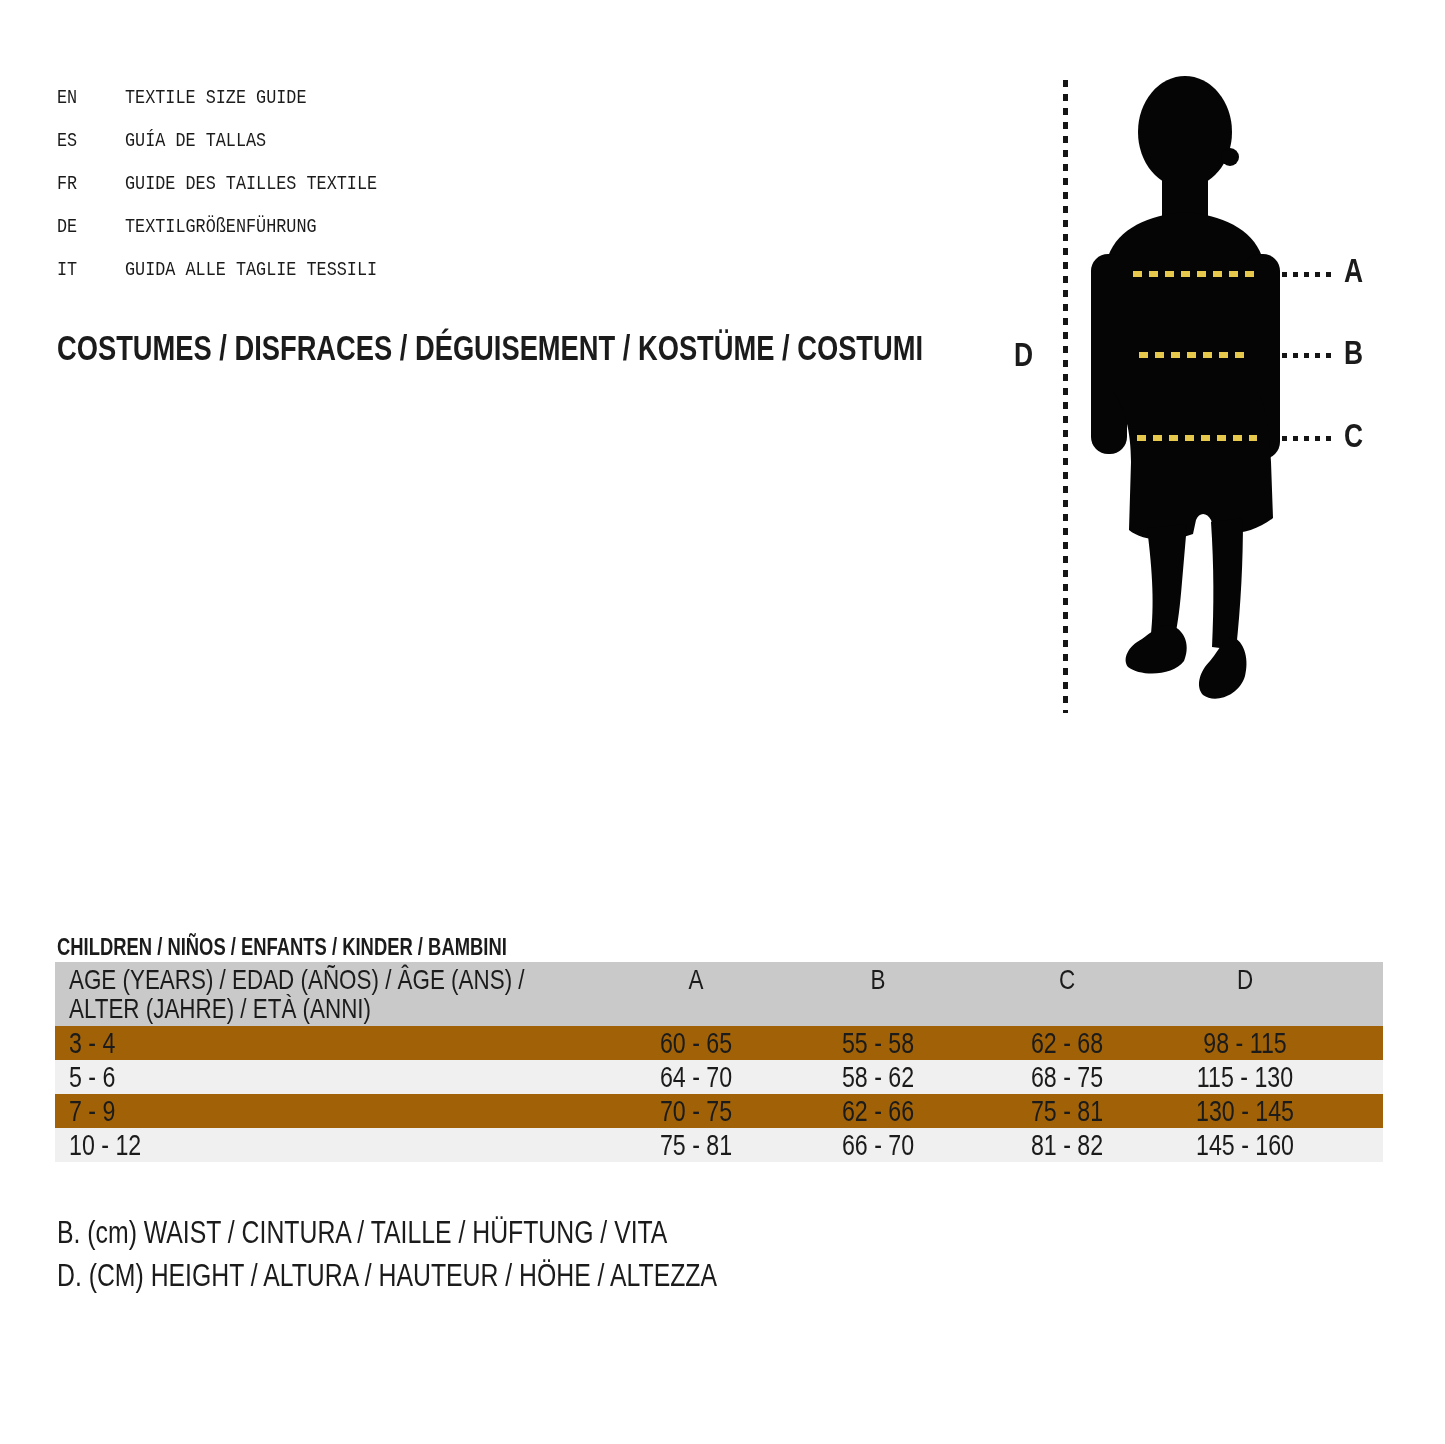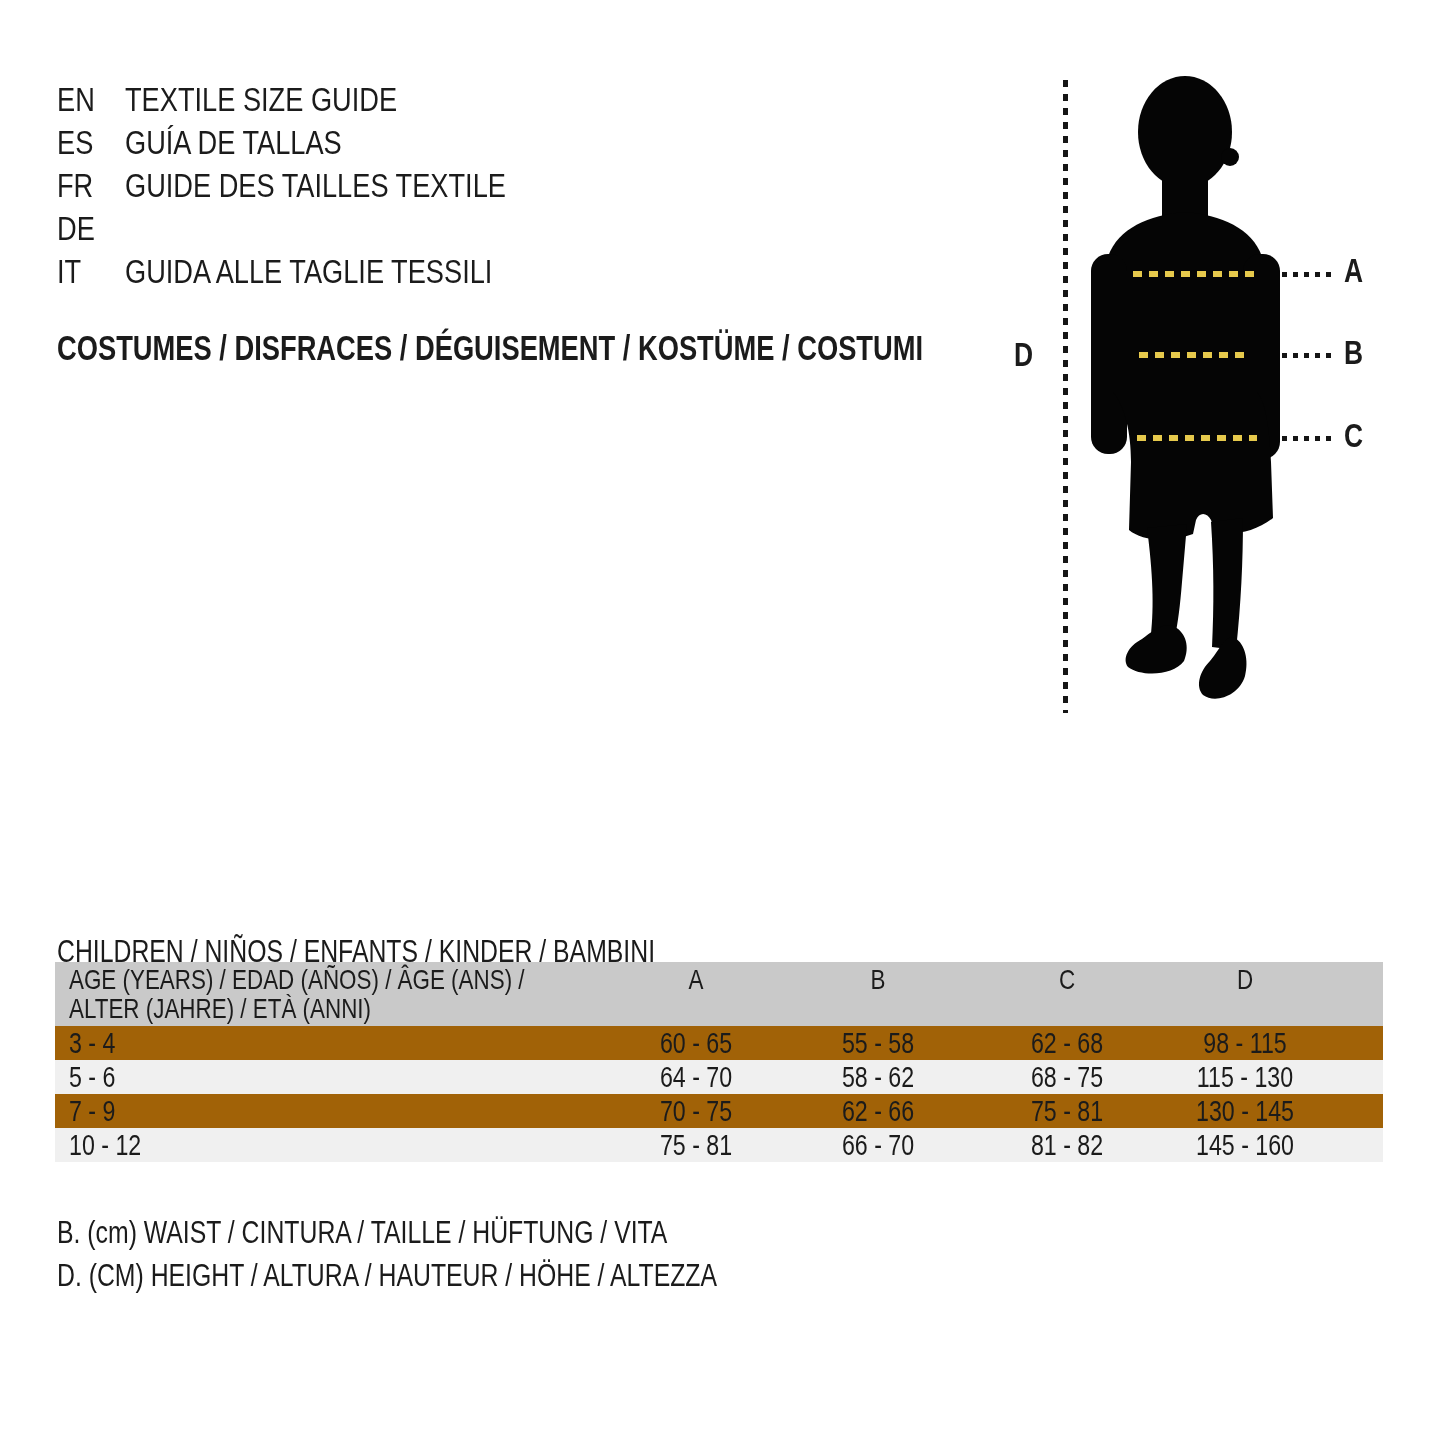--- a/index.html
+++ b/index.html
@@ -6,21 +6,21 @@
   .page{
     position:relative;width:1445px;height:1444px;background:#ffffff;
     font-family:"Liberation Sans",sans-serif;color:#1b1b1b;overflow:hidden;
   }
   
   .cd{display:inline-block;transform:scaleX(0.8);transform-origin:0 50%;white-space:nowrap;}
   .cdb{display:inline-block;transform:scaleX(0.78);transform-origin:0 50%;white-space:nowrap;font-weight:700;}
 
   
   .langs{position:absolute;left:57px;top:76px;}
-  .lang-row{display:flex;height:43px;align-items:flex-end;font-size:34px;}
+  .lang-row{display:flex;height:43px;align-items:center;font-size:21px;font-family:Liberation Mono, monospace;}
   .lang-code{width:68px;flex:0 0 68px;}
 
   .category{position:absolute;left:57px;top:326px;font-size:35px;height:43px;display:flex;align-items:center;}
 
   
   .vline{
     position:absolute;left:1063px;top:80px;width:5px;height:633px;
     background:repeating-linear-gradient(to bottom,#151515 0 7px,transparent 7px 14px);
   }
   .silhouette{position:absolute;left:1085px;top:62px;width:220px;height:650px;}
@@ -34,21 +34,21 @@
   .mlabel-a{left:1344px;top:252px;}
   .ydash-b{left:1139px;top:352px;width:110px;}
   .bdash-b{left:1282px;top:353px;width:52px;}
   .mlabel-b{left:1344px;top:334px;}
   .ydash-c{left:1137px;top:435px;width:120px;}
   .bdash-c{left:1282px;top:436px;width:52px;}
   .mlabel-c{left:1344px;top:417px;}
   .mlabel-d{left:1014px;top:336px;}
 
   
-  .section-title{position:absolute;left:57px;top:934px;font-size:31px;}
+  .section-title{position:absolute;left:57px;top:934px;font-size:23px;font-weight:bold;}
   .sizetable{position:absolute;left:55px;top:962px;width:1328px;}
   .thead{position:relative;height:64px;background:var(--header-band,#c9c9c9);font-size:28px;}
   .age-h{position:absolute;left:14px;top:3px;line-height:29px;}
   .colhead{position:absolute;top:3px;line-height:29px;transform:translateX(-50%) scaleX(0.8);white-space:nowrap;}
   .trow{position:relative;height:34px;font-size:29px;background:#a16207;}
   .trow.alt{background:var(--row-alt,#f0f0f0);padding-left:48px;}
   .age-cell{position:absolute;left:14px;top:0;line-height:34px;}
   .val{position:absolute;top:0;line-height:34px;transform:translateX(-50%) scaleX(0.8);white-space:nowrap;}
   .col-a{left:48.3%;}
   .col-b{left:62.0%;}
@@ -72,20 +72,21 @@
     <div class="lang-row">
       <span class="lang-code"><span class="cd">ES</span></span>
       <span><span class="cd">GUÍA DE TALLAS</span></span>
     </div>
     <div class="lang-row">
       <span class="lang-code"><span class="cd">FR</span></span>
       <span><span class="cd">GUIDE DES TAILLES TEXTILE</span></span>
     </div>
     <div class="lang-row">
       <span class="lang-code"><span class="cd">DE</span></span>
+      <span><span class="cd">TEXTILGRÖßENFÜHRUNG</span></span>
     </div>
     <div class="lang-row">
       <span class="lang-code"><span class="cd">IT</span></span>
       <span><span class="cd">GUIDA ALLE TAGLIE TESSILI</span></span>
     </div>
   </div>
 
   <div class="category">
     <span class="cdb">COSTUMES / DISFRACES / DÉGUISEMENT / KOSTÜME / COSTUMI</span>
   </div>

